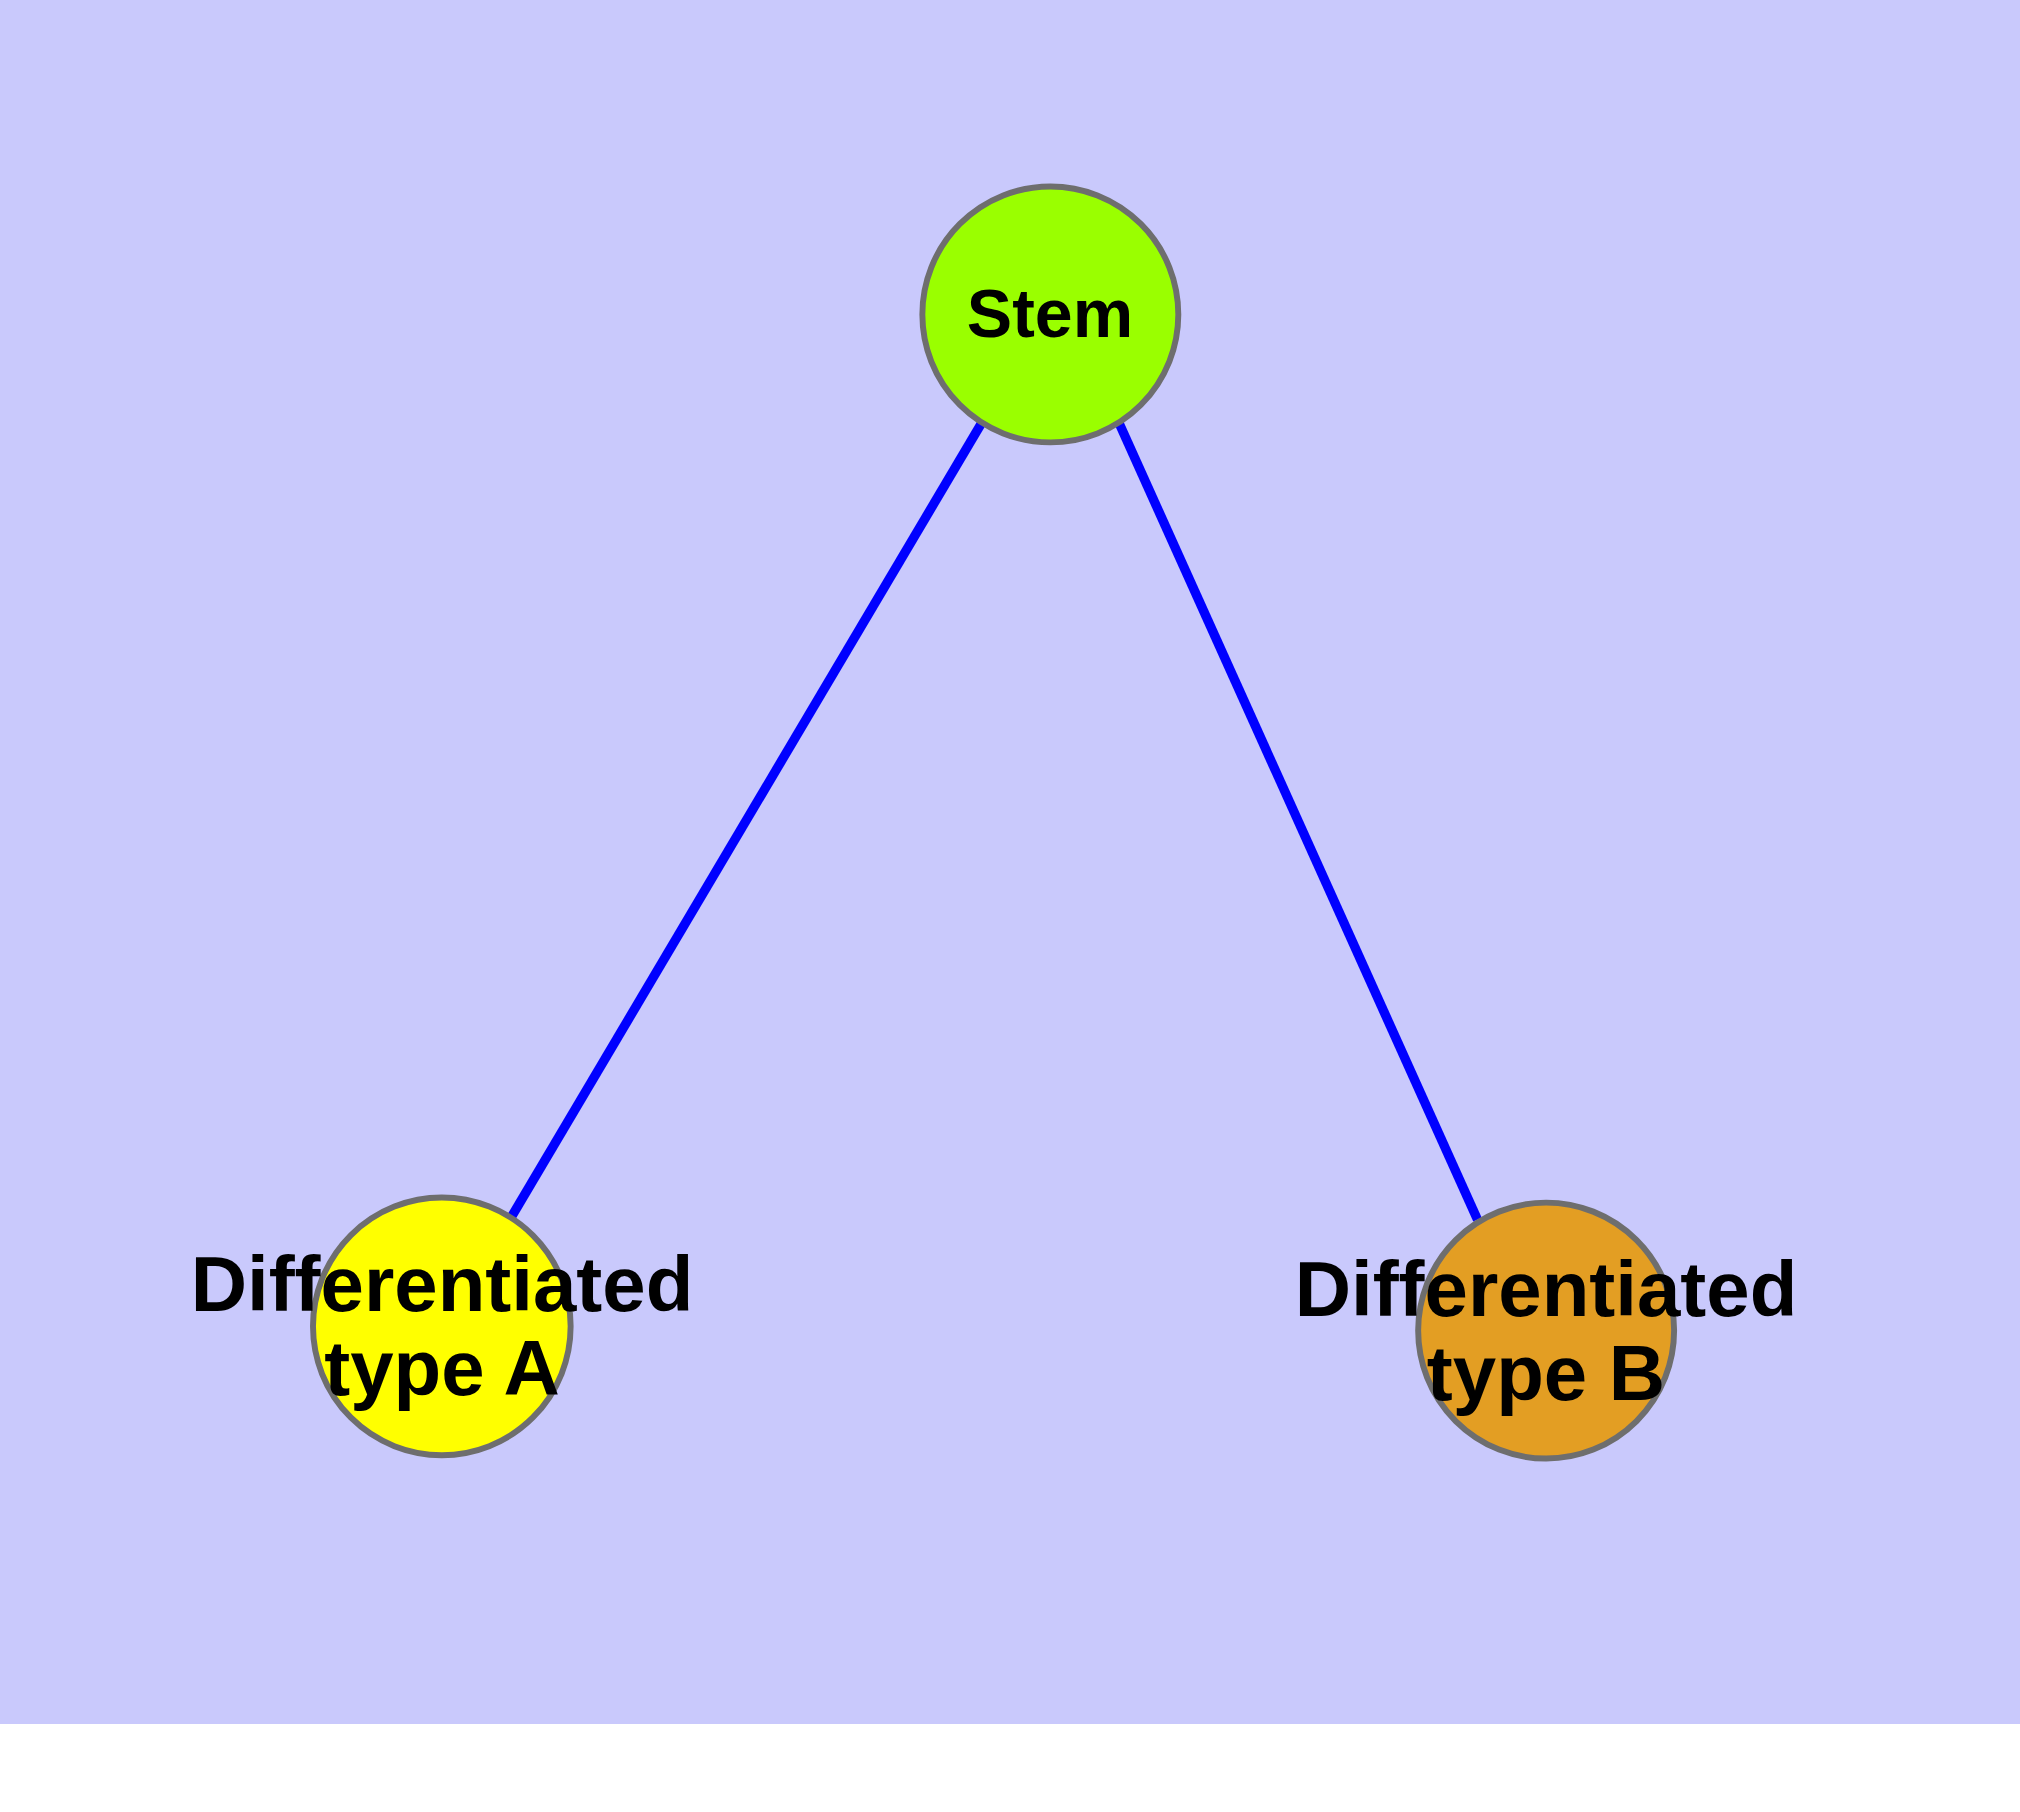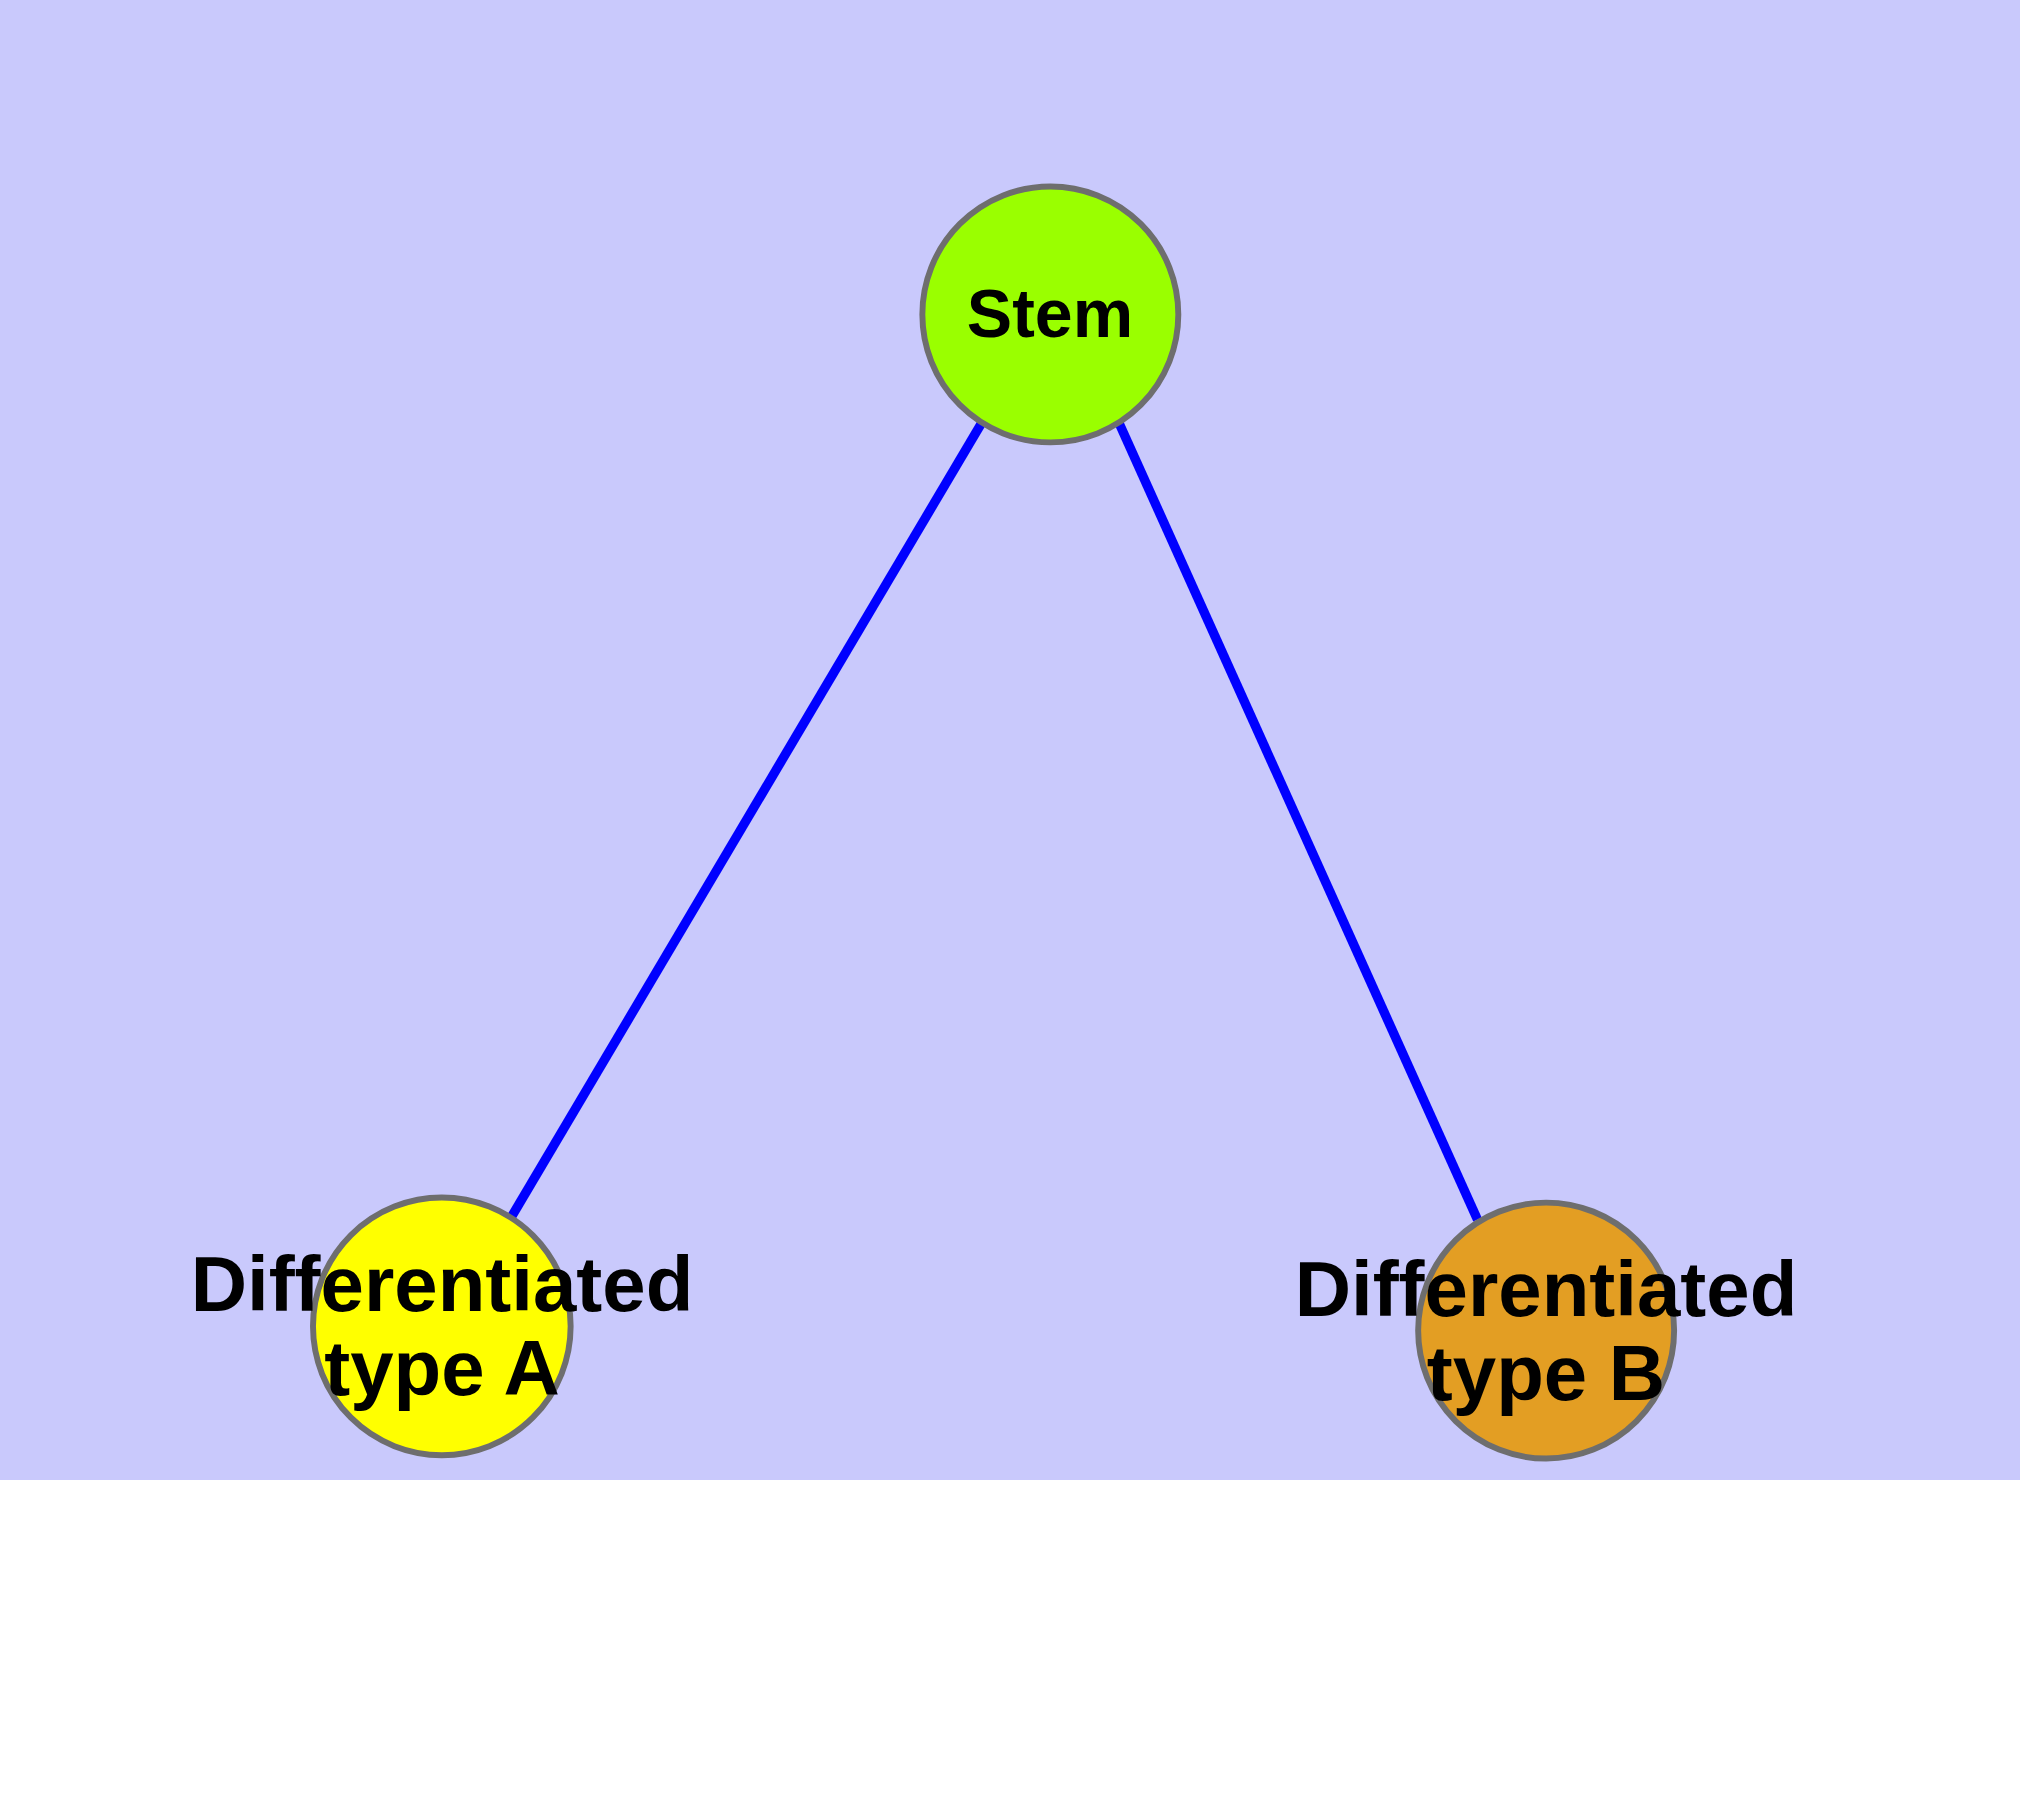--- a/index.html
+++ b/index.html
@@ -48,21 +48,21 @@
   #label-diff-b {
     font-size: 78px;
     left: 1546px;
     top: 1331px;
     transform: translate(-50%, -50%);
   }
 </style>
 </head>
 <body>
 
-<div id="canvas" style="width: 2021px; height: 1480px; background: rgb(201, 201, 252);">
+<div id="canvas" style="width: 2021px; height: 1724px; background: rgb(201, 201, 252);">
 
   <svg id="graph-svg" viewBox="0 0 2384 2138" xmlns="http://www.w3.org/2000/svg">
 
     <rect id="bg-rect" x="0" y="0" width="2384" height="2138" fill="#c9c9fc"></rect>
 
     <line id="edge-0" stroke-linecap="butt" x1="1158" y1="499" x2="603" y2="1436" stroke="#0000ff" stroke-width="11"></line>
     <line id="edge-1" stroke-linecap="butt" x1="1320" y1="499" x2="1743" y2="1439" stroke="#0000ff" stroke-width="11"></line>
 
     <circle id="node-0" cx="1239" cy="371" r="151" fill="#9aff00" stroke="#6e6e6e" stroke-width="7"></circle>
     <circle id="node-1" cx="521" cy="1565" r="152" fill="#ffff00" stroke="#6e6e6e" stroke-width="7"></circle>

